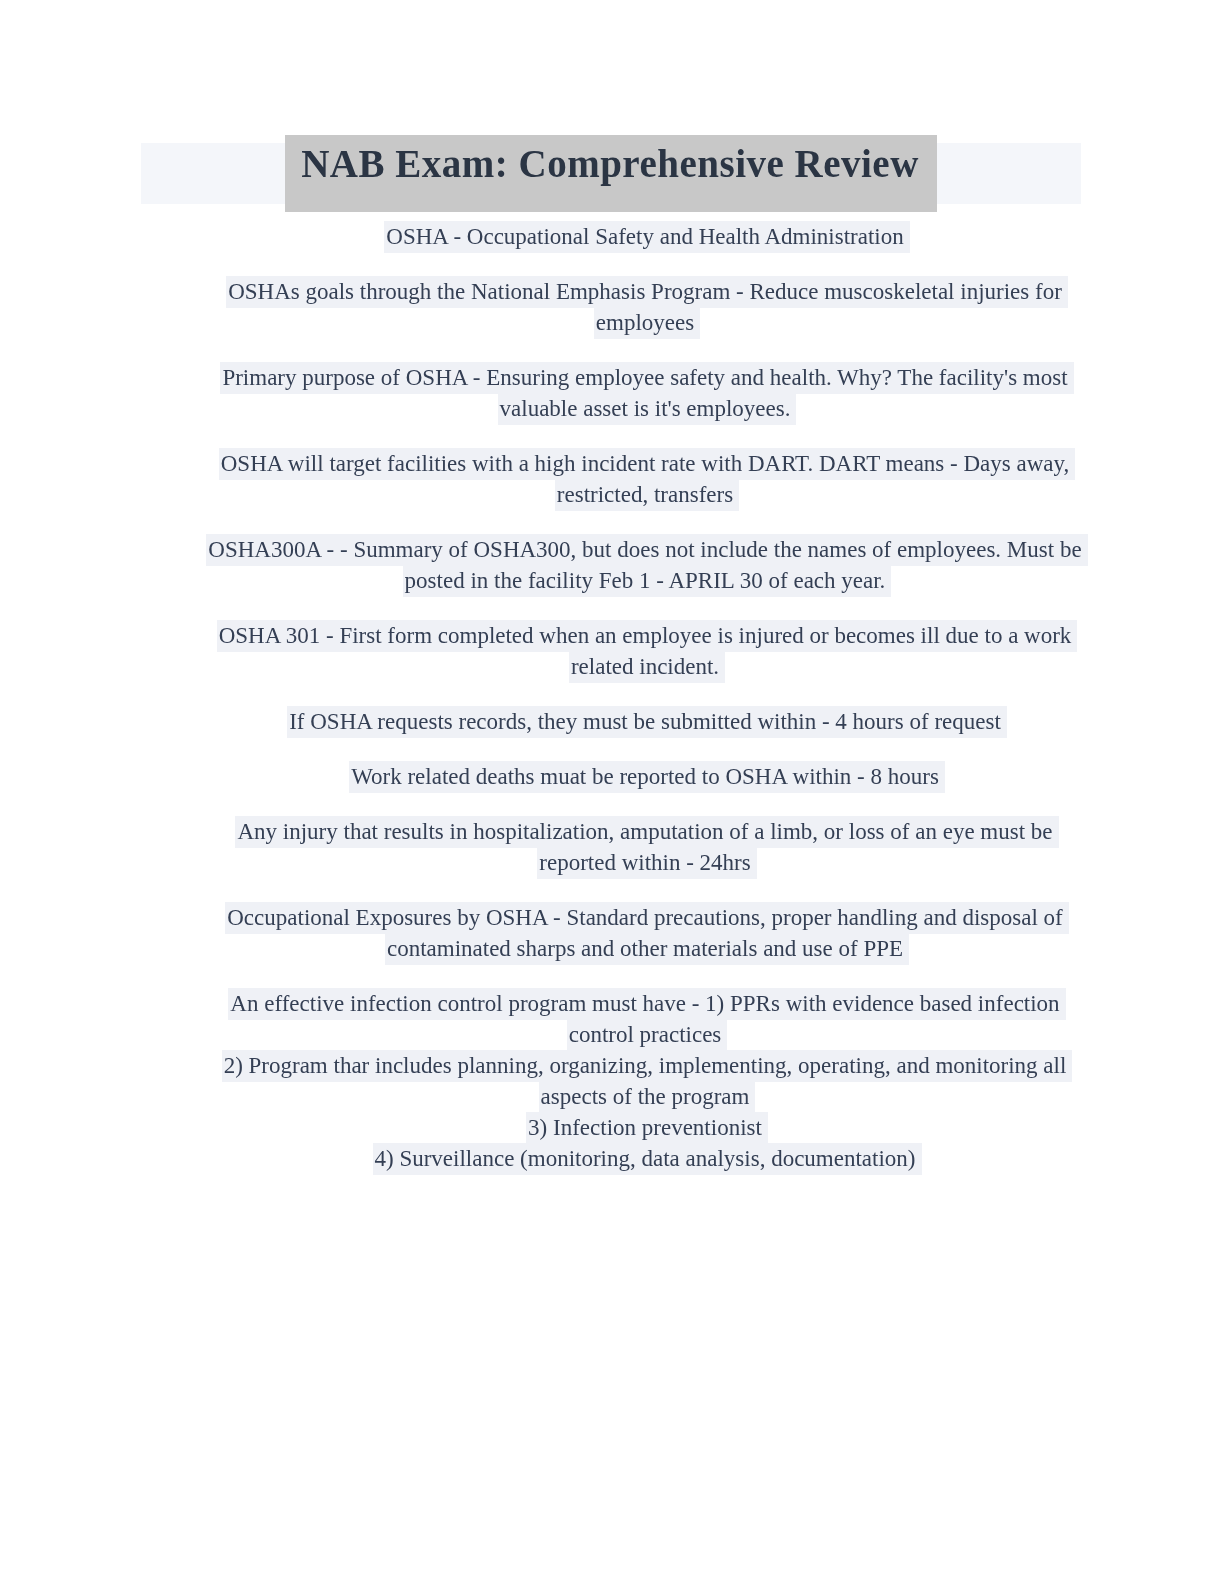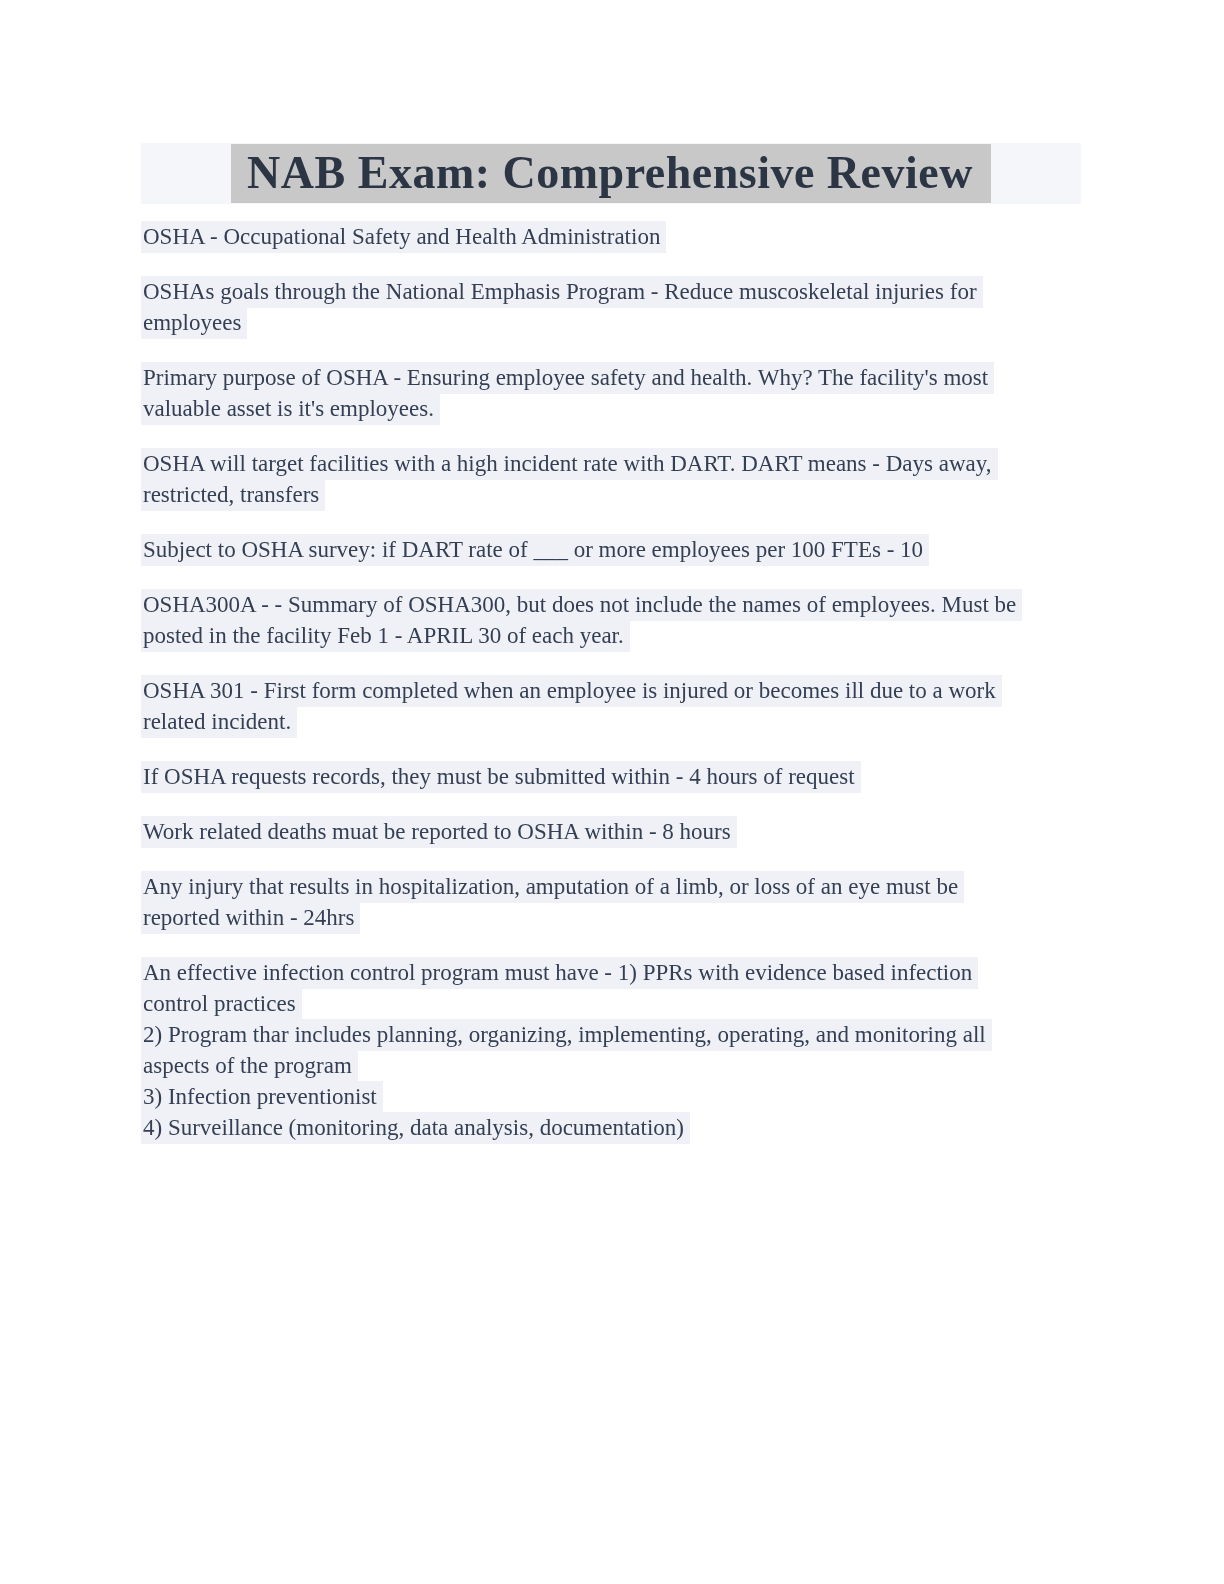--- a/index.html
+++ b/index.html
@@ -20,38 +20,39 @@
     height: 61px;
     background: #f4f6fa;
     display: flex;
     align-items: center;
     justify-content: center;
   }
   .title-hl {
     background: #c8c8c8;
     color: #2b3544;
     font-weight: 700;
-    font-size: 46px;
+    font-size: 39px;
     line-height: 57px;
-    padding: 0 18px 2px 16px;
+    padding: 0 18px 20px 16px;
     white-space: nowrap;
     letter-spacing: 0.5px;
   }
   .content {
     position: absolute;
     left: 143px;
     top: 221px;
     width: 1010px;
     font-size: 23px;
     line-height: 31px;
     color: #343f54;
   }
   .para {
     margin: 0 0 24px 0;
     white-space: pre-line;
+    text-align: center;
   }
   .hl {
     background: #eff1f6;
     -webkit-box-decoration-break: clone;
     box-decoration-break: clone;
     padding: 3px 6px 4px 2px;
     margin-left: -2px;
   }
 </style>
 </head>
@@ -62,29 +63,30 @@
     <span class="title-hl">NAB Exam: Comprehensive Review</span>
   </div>
   <div class="content" id="content">
       <p class="para"><span class="hl">OSHA - Occupational Safety and Health Administration</span></p>
       <p class="para"><span class="hl">OSHAs goals through the National Emphasis Program - Reduce muscoskeletal injuries for
 employees</span></p>
       <p class="para"><span class="hl">Primary purpose of OSHA - Ensuring employee safety and health. Why? The facility's most
 valuable asset is it's employees.</span></p>
       <p class="para"><span class="hl">OSHA will target facilities with a high incident rate with DART. DART means - Days away,
 restricted, transfers</span></p>
-      <p class="para"><span class="hl">Subject to OSHA survey: if DART rate of ___ or more employees per 100 FTEs - 10</span></p>
       <p class="para"><span class="hl">OSHA300A - - Summary of OSHA300, but does not include the names of employees. Must be
 posted in the facility Feb 1 - APRIL 30 of each year.</span></p>
       <p class="para"><span class="hl">OSHA 301 - First form completed when an employee is injured or becomes ill due to a work
 related incident.</span></p>
       <p class="para"><span class="hl">If OSHA requests records, they must be submitted within - 4 hours of request</span></p>
       <p class="para"><span class="hl">Work related deaths muat be reported to OSHA within - 8 hours</span></p>
       <p class="para"><span class="hl">Any injury that results in hospitalization, amputation of a limb, or loss of an eye must be
 reported within - 24hrs</span></p>
+      <p class="para"><span class="hl">Occupational Exposures by OSHA - Standard precautions, proper handling and disposal of
+contaminated sharps and other materials and use of PPE</span></p>
       <p class="para"><span class="hl">An effective infection control program must have - 1) PPRs with evidence based infection
 control practices
 2) Program thar includes planning, organizing, implementing, operating, and monitoring all
 aspects of the program
 3) Infection preventionist
 4) Surveillance (monitoring, data analysis, documentation)</span></p>
     </div>
 </div>
 
 </body></html>

